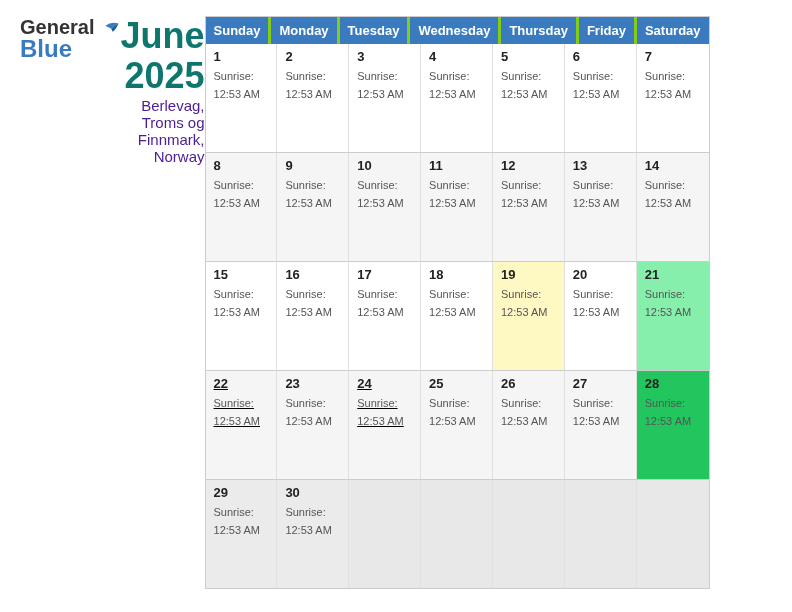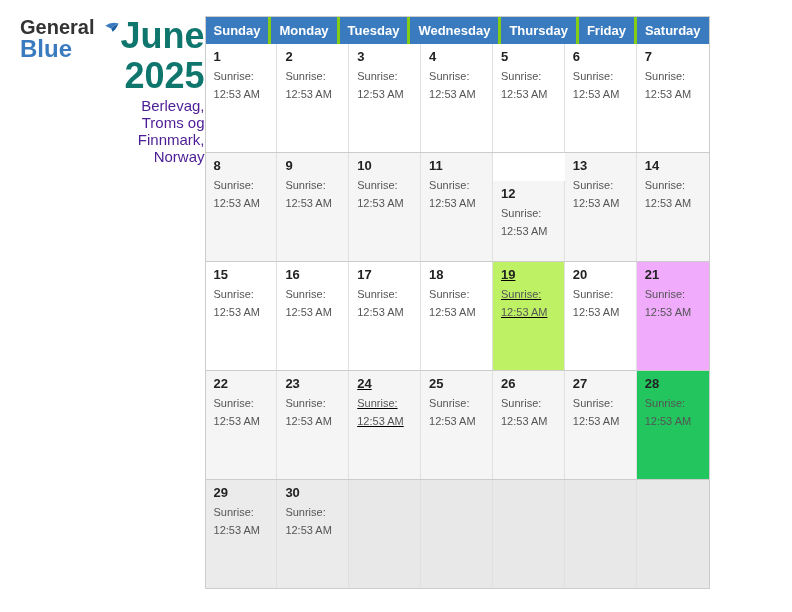--- a/index.html
+++ b/index.html
@@ -149,35 +149,35 @@
           <div class="cal-cell" style="background: rgb(255, 255, 255);"><span class="day-number">4</span><span class="sunrise">Sunrise: 12:53 AM</span></div>
           <div class="cal-cell" style="background: rgb(255, 255, 255);"><span class="day-number">5</span><span class="sunrise">Sunrise: 12:53 AM</span></div>
           <div class="cal-cell" style="background: rgb(255, 255, 255);"><span class="day-number">6</span><span class="sunrise">Sunrise: 12:53 AM</span></div>
           <div class="cal-cell" style="background: rgb(255, 255, 255);"><span class="day-number">7</span><span class="sunrise">Sunrise: 12:53 AM</span></div>
         </div>
         <div class="cal-row">
           <div class="cal-cell" style="background: rgb(245, 245, 245);"><span class="day-number">8</span><span class="sunrise">Sunrise: 12:53 AM</span></div>
           <div class="cal-cell" style="background: rgb(245, 245, 245);"><span class="day-number">9</span><span class="sunrise">Sunrise: 12:53 AM</span></div>
           <div class="cal-cell" style="background: rgb(245, 245, 245);"><span class="day-number">10</span><span class="sunrise">Sunrise: 12:53 AM</span></div>
           <div class="cal-cell" style="background: rgb(245, 245, 245);"><span class="day-number">11</span><span class="sunrise">Sunrise: 12:53 AM</span></div>
-          <div class="cal-cell" style="background: rgb(245, 245, 245); margin-top: 28px;"><span class="day-number">12</span><span class="sunrise">Sunrise: 12:53 AM</span></div>
+          <div class="cal-cell" style="background: rgb(245, 245, 245);"><span class="day-number">12</span><span class="sunrise">Sunrise: 12:53 AM</span></div>
           <div class="cal-cell" style="background: rgb(245, 245, 245);"><span class="day-number">13</span><span class="sunrise">Sunrise: 12:53 AM</span></div>
           <div class="cal-cell" style="background: rgb(245, 245, 245);"><span class="day-number">14</span><span class="sunrise">Sunrise: 12:53 AM</span></div>
         </div>
         <div class="cal-row">
           <div class="cal-cell" style="background: rgb(255, 255, 255);"><span class="day-number">15</span><span class="sunrise">Sunrise: 12:53 AM</span></div>
           <div class="cal-cell" style="background: rgb(255, 255, 255);"><span class="day-number">16</span><span class="sunrise">Sunrise: 12:53 AM</span></div>
           <div class="cal-cell" style="background: rgb(255, 255, 255);"><span class="day-number">17</span><span class="sunrise">Sunrise: 12:53 AM</span></div>
           <div class="cal-cell" style="background: rgb(255, 255, 255);"><span class="day-number">18</span><span class="sunrise">Sunrise: 12:53 AM</span></div>
-          <div class="cal-cell" style="background: #bef264; text-decoration: underline;"><span class="day-number">19</span><span class="sunrise">Sunrise: 12:53 AM</span></div>
+          <div class="cal-cell" style="background: #fef9c3;"><span class="day-number">19</span><span class="sunrise">Sunrise: 12:53 AM</span></div>
           <div class="cal-cell" style="background: rgb(255, 255, 255);"><span class="day-number">20</span><span class="sunrise">Sunrise: 12:53 AM</span></div>
-          <div class="cal-cell" style="background: #f0abfc;"><span class="day-number">21</span><span class="sunrise">Sunrise: 12:53 AM</span></div>
+          <div class="cal-cell" style="background: #86efac;"><span class="day-number">21</span><span class="sunrise">Sunrise: 12:53 AM</span></div>
         </div>
         <div class="cal-row">
-          <div class="cal-cell" style="background: rgb(245, 245, 245);"><span class="day-number">22</span><span class="sunrise">Sunrise: 12:53 AM</span></div>
+          <div class="cal-cell" style="background: rgb(245, 245, 245); text-decoration: underline;"><span class="day-number">22</span><span class="sunrise">Sunrise: 12:53 AM</span></div>
           <div class="cal-cell" style="background: rgb(245, 245, 245);"><span class="day-number">23</span><span class="sunrise">Sunrise: 12:53 AM</span></div>
           <div class="cal-cell" style="background: rgb(245, 245, 245); text-decoration: underline;"><span class="day-number">24</span><span class="sunrise">Sunrise: 12:53 AM</span></div>
           <div class="cal-cell" style="background: rgb(245, 245, 245);"><span class="day-number">25</span><span class="sunrise">Sunrise: 12:53 AM</span></div>
           <div class="cal-cell" style="background: rgb(245, 245, 245);"><span class="day-number">26</span><span class="sunrise">Sunrise: 12:53 AM</span></div>
           <div class="cal-cell" style="background: rgb(245, 245, 245);"><span class="day-number">27</span><span class="sunrise">Sunrise: 12:53 AM</span></div>
           <div class="cal-cell" style="background: #22c55e;"><span class="day-number">28</span><span class="sunrise">Sunrise: 12:53 AM</span></div>
         </div>
         <div class="cal-row">
           <div class="cal-cell" style="background: rgb(235, 235, 235);"><span class="day-number">29</span><span class="sunrise">Sunrise: 12:53 AM</span></div>
           <div class="cal-cell" style="background: rgb(235, 235, 235);"><span class="day-number">30</span><span class="sunrise">Sunrise: 12:53 AM</span></div>

